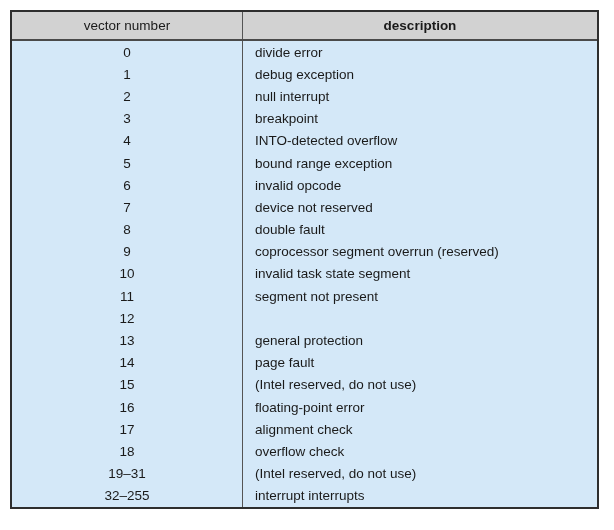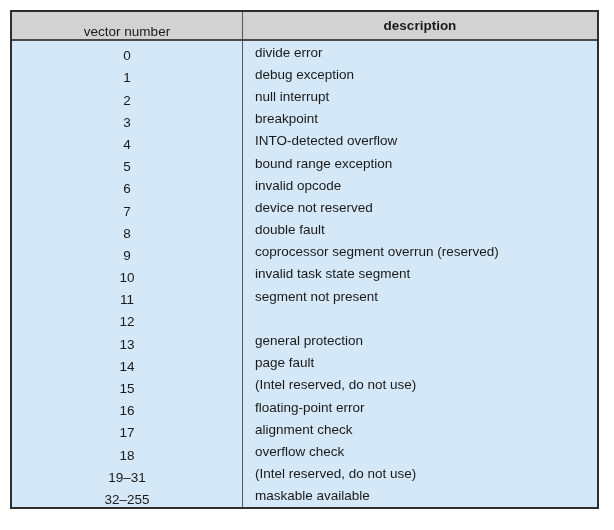--- a/index.html
+++ b/index.html
@@ -45,21 +45,21 @@
     flex: 1;
     display: flex;
     min-height: 0;
   }
   .col-vector {
     width: 231px;
     flex: 0 0 231px;
     box-sizing: border-box;
     border-right: 1.5px solid #555555;
     display: flex;
-    align-items: flex-end;
+    align-items: center;
     justify-content: center;
   }
   .col-desc {
     flex: 1;
     display: flex;
     align-items: center;
     padding-left: 12px;
     box-sizing: border-box;
   }
   .header-row .col-desc {
@@ -259,17 +259,17 @@
     <div class="col-desc">
       <span class="cell-text">(Intel reserved, do not use)</span>
     </div>
   </div>
 
   <div class="table-row">
     <div class="col-vector">
       <span class="cell-text">32–255</span>
     </div>
     <div class="col-desc">
-      <span class="cell-text">maskable available</span>
+      <span class="cell-text">interrupt interrupts</span>
     </div>
   </div>
 </div>
 </div>
 
 </body></html>

